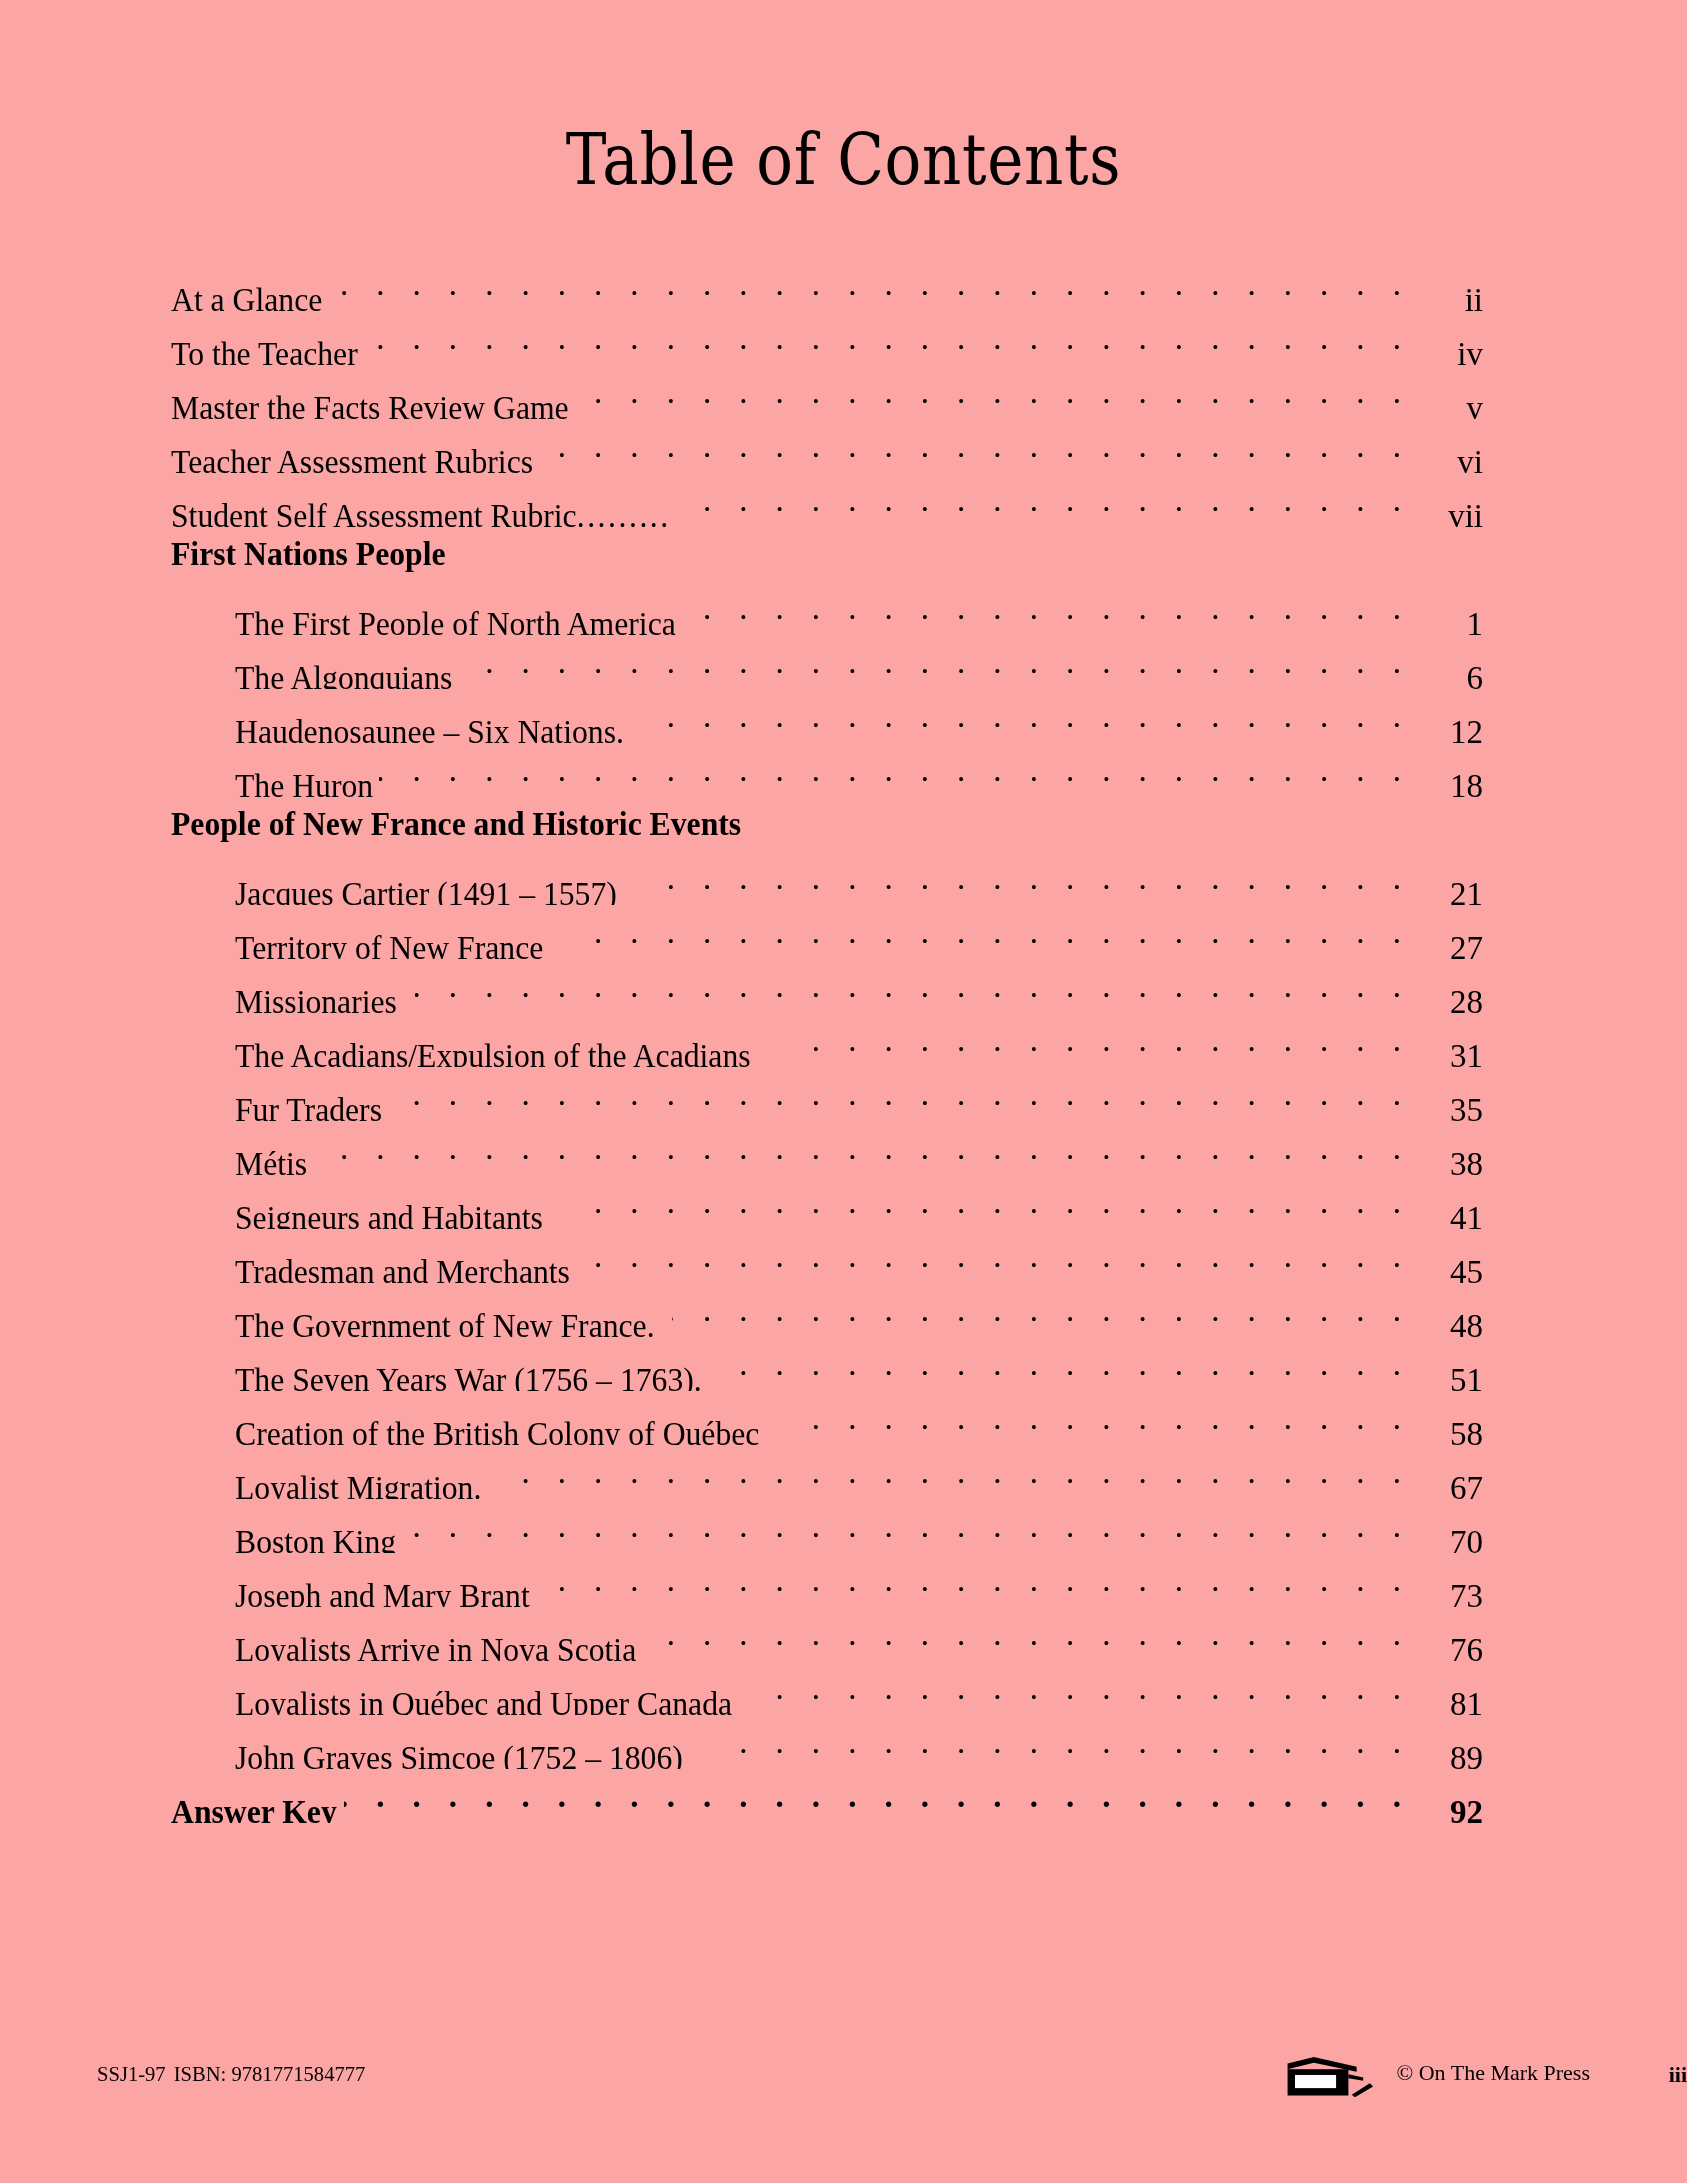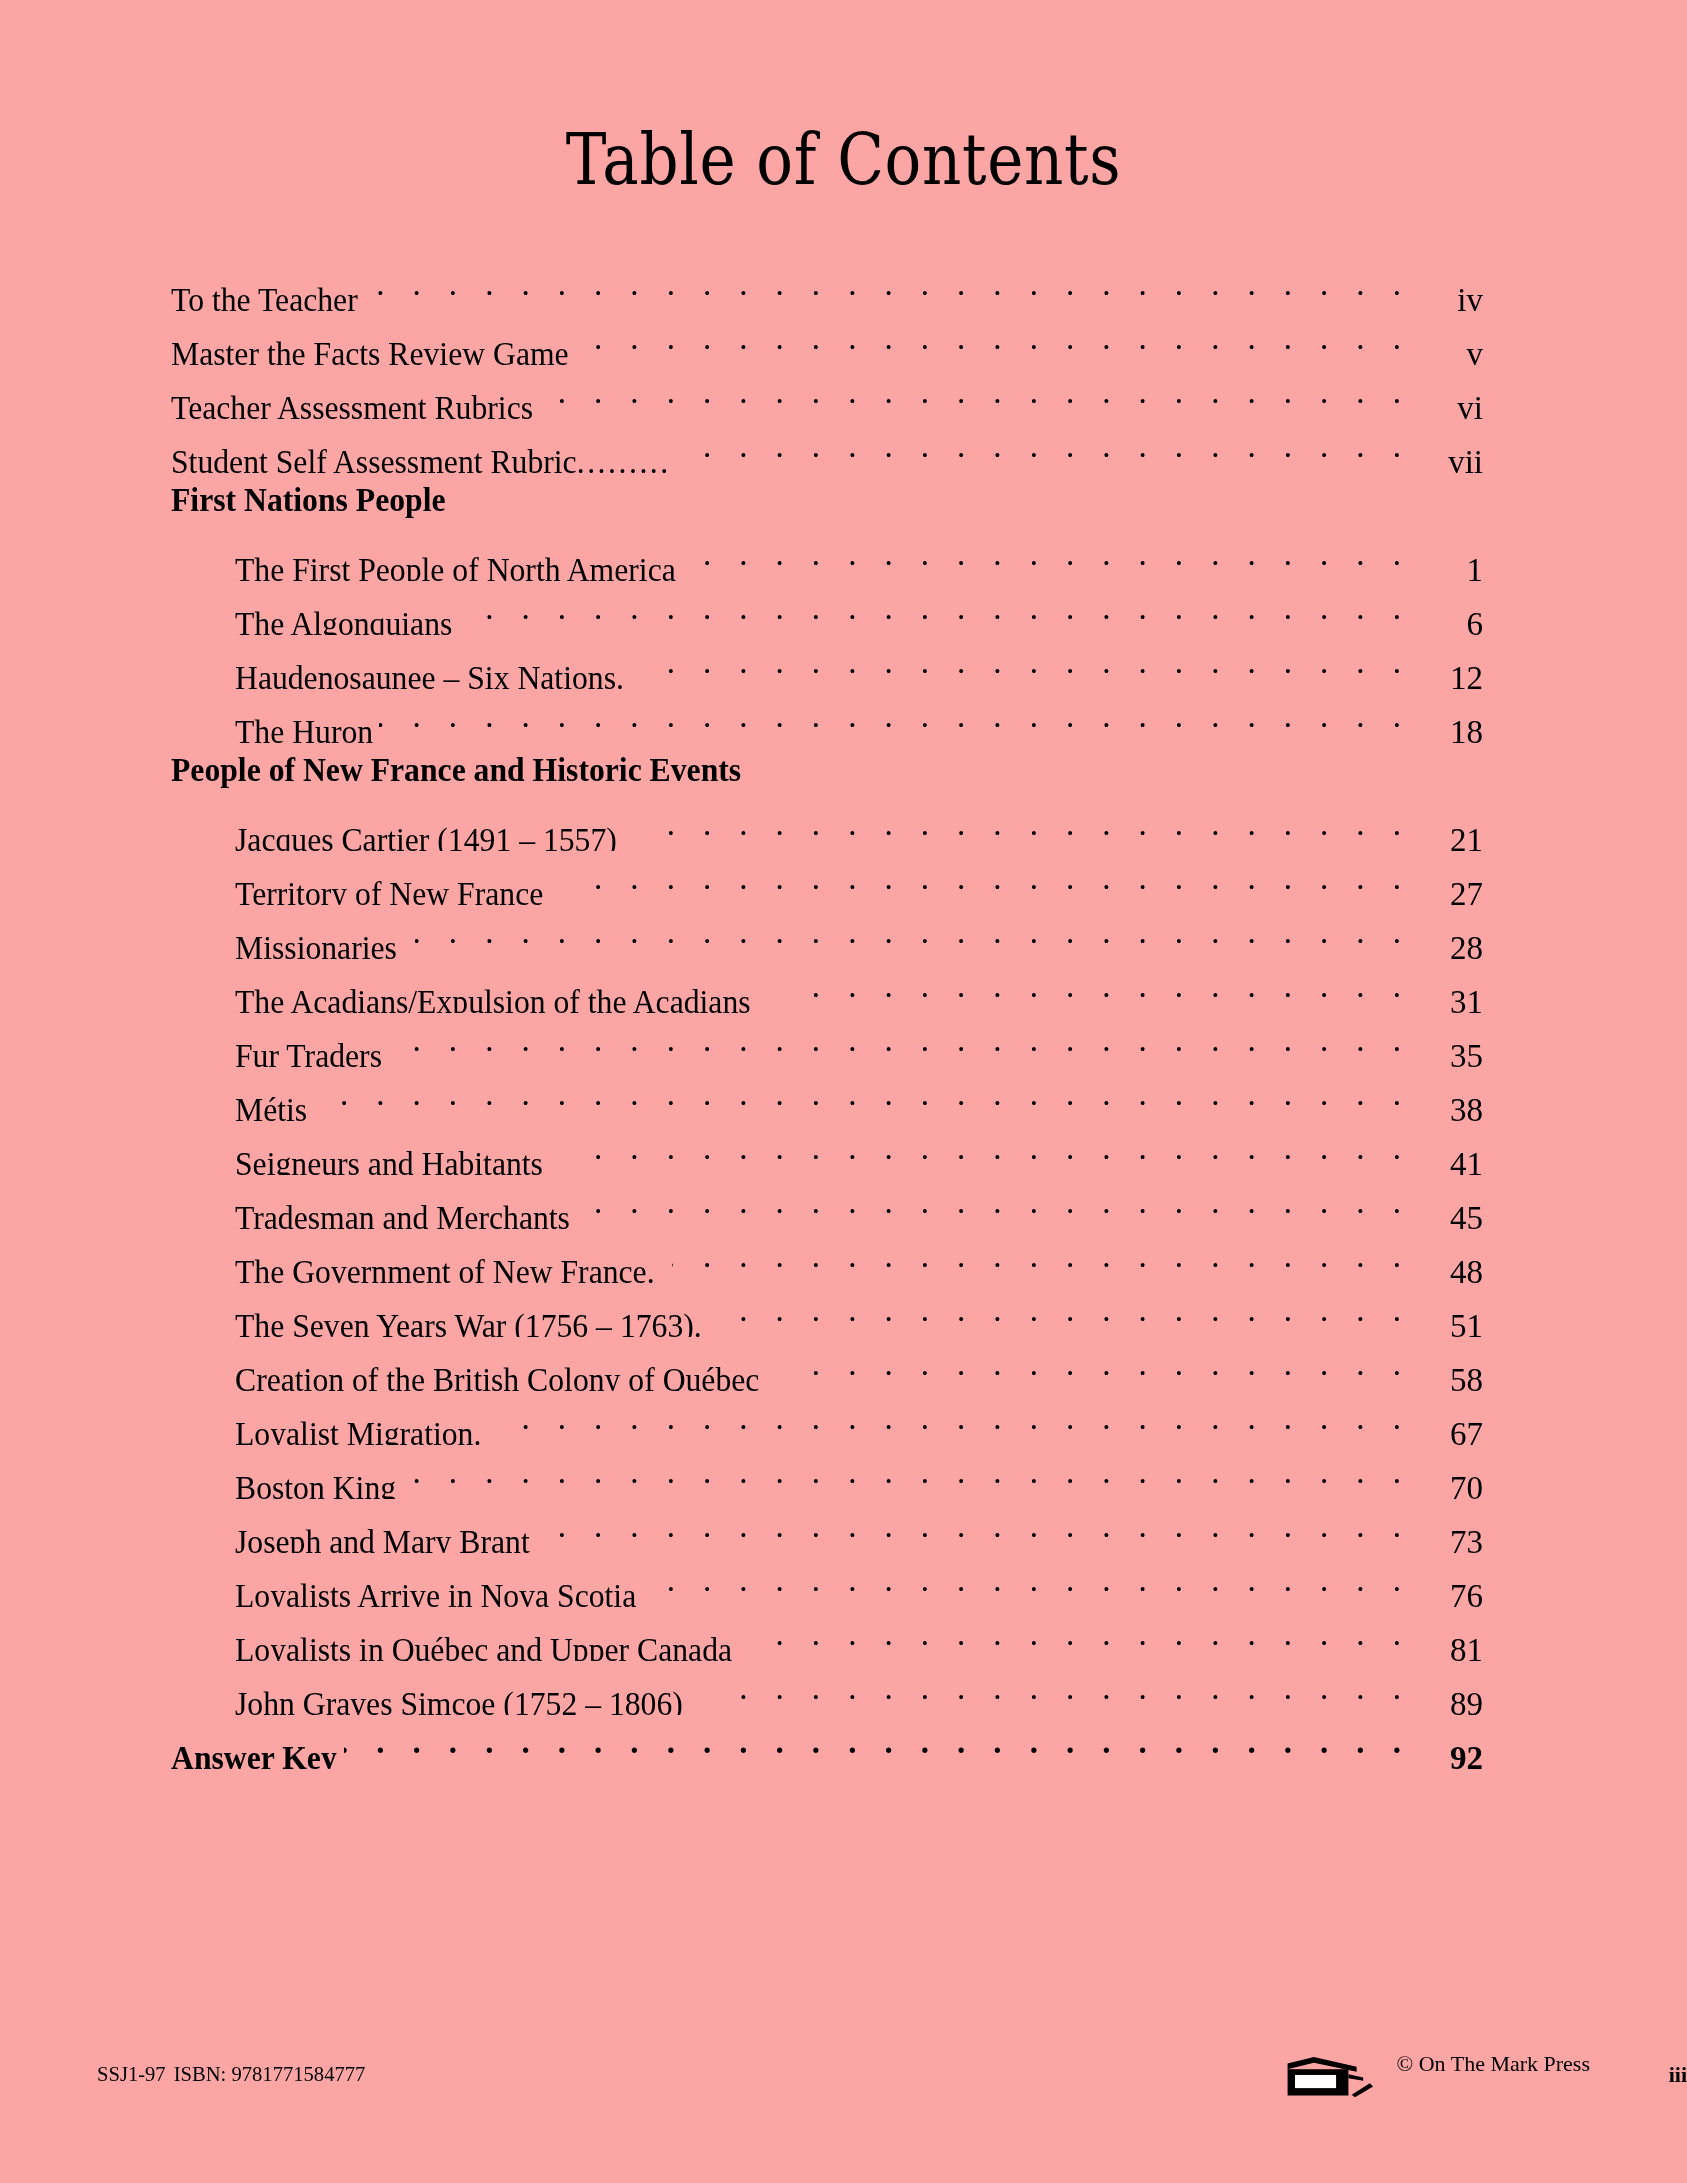--- a/index.html
+++ b/index.html
@@ -134,20 +134,21 @@
     text-align: right;
     font-size: 22px;
     font-weight: 700;
     line-height: 33px;
   }
   .footer-right {
     position: absolute;
     right: 97px;
     top: -11.5px;
     display: flex;
+    align-items: center;
     white-space: nowrap;
   }
   .press-logo {
     display: block;
     width: 97px;
     height: 51px;
     margin-right: 18px;
   }
   .footer-copy {
     font-size: 22px;
@@ -155,20 +156,25 @@
   }
 </style>
 </head>
 <body>
 
 <div class="page">
 
   <div class="toc-title">Table of Contents</div>
 
   <div class="toc" id="toc-list">
+      <div class="toc-row gap-before-leaders">
+        <span class="row-label">At a Glance</span>
+        <span class="leaders"></span>
+        <span class="row-page">ii</span>
+      </div>
       <div class="toc-row gap-before-leaders">
         <span class="row-label">To the Teacher</span>
         <span class="leaders"></span>
         <span class="row-page">iv</span>
       </div>
       <div class="toc-row">
         <span class="row-label">Master the Facts Review Game</span>
         <span class="leaders"></span>
         <span class="row-page">v</span>
       </div>

